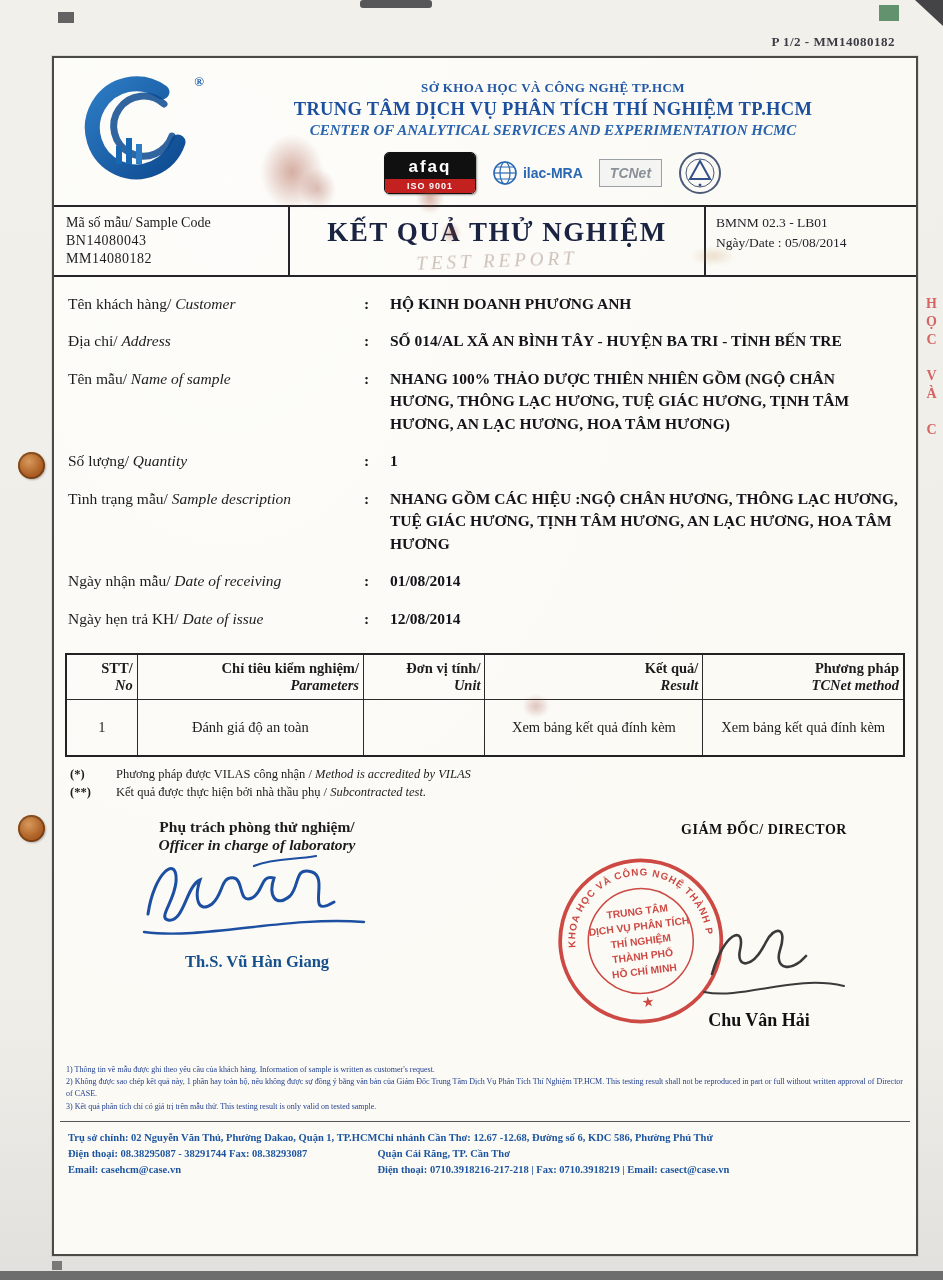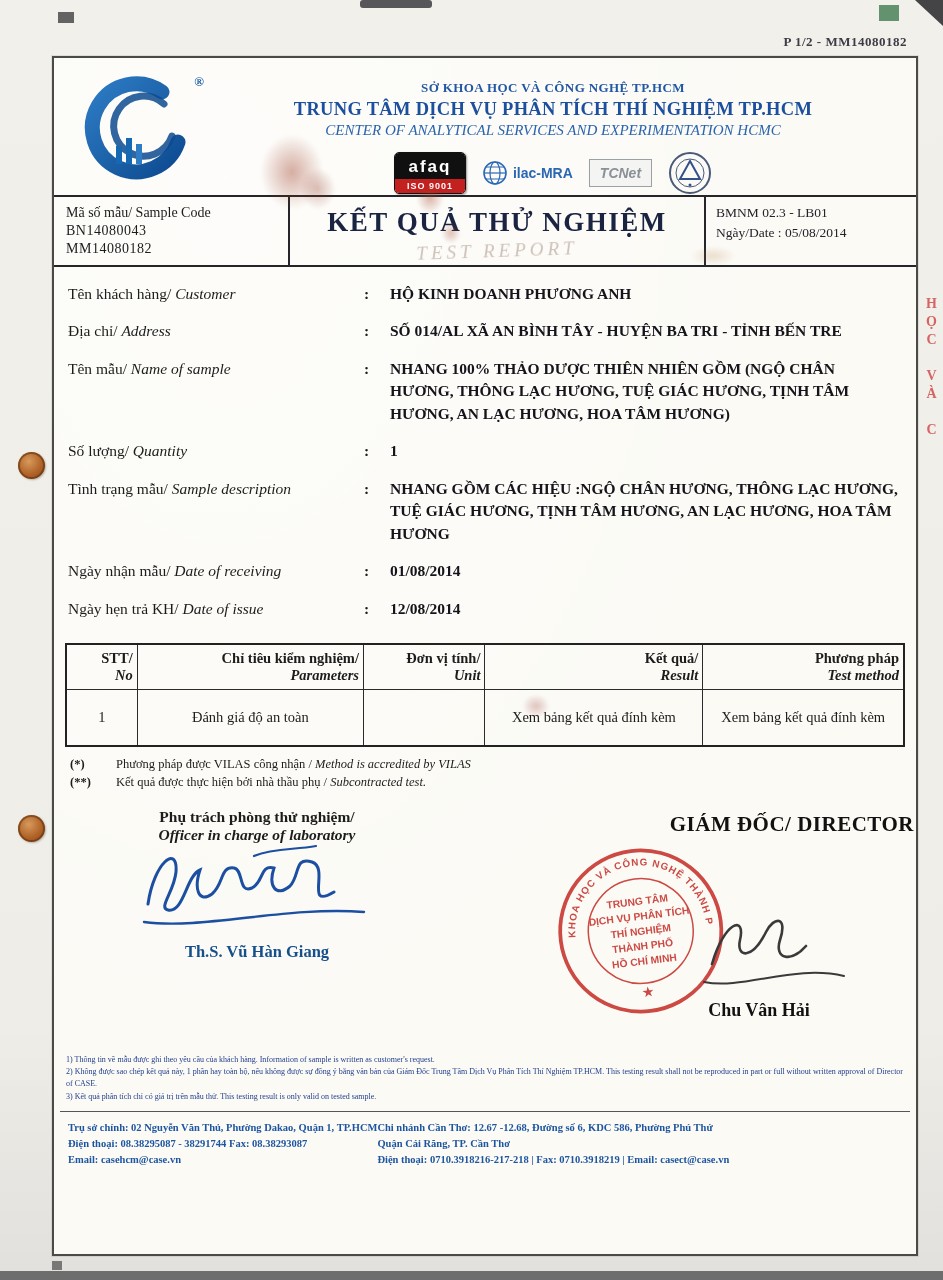--- a/index.html
+++ b/index.html
@@ -14,45 +14,45 @@
   
   .frame {
     position:absolute; left:52px; top:56px; width:866px; height:1200px;
     border:2px solid #4a4a46;
     background:
       radial-gradient(ellipse at 20% 10%, rgba(255,255,255,.5), rgba(255,255,255,0) 60%),
       #fbfaf5;
     box-shadow:0 0 0 1px rgba(0,0,0,.08);
   }
   .page-ref {
-    position:absolute; right:36px; top:34px;
+    position:absolute; right:48px; top:34px;
     font-size:13px; font-weight:bold; color:#3c3c46; letter-spacing:.5px;
   }
   
   .header { display:flex; padding:16px 18px 0 22px; }
   .logo { position:relative; width:132px; flex:0 0 132px; }
   .reg { position:absolute; right:4px; top:0; font-size:13px; color:#1a5ca8; font-weight:bold; }
   .head-text { flex:1; text-align:center; color:#1d55a0; padding-top:6px; }
   .dept { font-size:13px; font-weight:bold; letter-spacing:.4px; color:#2257a4; }
   .org-vi { font-size:18.5px; font-weight:bold; margin-top:3px; letter-spacing:.3px; color:#1c4f9e; }
-  .org-en { font-size:15px; font-weight:normal; font-style:italic; margin-top:2px; color:#2a64ae; }
+  .org-en { font-size:15px; font-weight:bold; font-style:italic; margin-top:2px; color:#2a64ae; }
   .badges { margin-top:12px; display:flex; justify-content:center; align-items:center; gap:16px; }
-  .afaq { width:72px; border-radius:5px; overflow:hidden; border:1px solid #111;
+  .afaq { width:92px; border-radius:5px; overflow:hidden; border:1px solid #111;
           box-shadow:1px 1px 2px rgba(0,0,0,.4); }
   .afaq-top { background:#101010; color:#fff; font-family:"Liberation Sans","DejaVu Sans",sans-serif;
               font-weight:bold; font-size:17px; letter-spacing:2px; text-align:center; padding:4px 0 2px; }
   .afaq-sub { background:#c32020; color:#fff; font-family:"Liberation Sans","DejaVu Sans",sans-serif;
               font-weight:bold; font-size:9px; text-align:center; padding:2px 0; letter-spacing:1px; }
   .ilac { display:flex; align-items:center; gap:5px; color:#2a68b4;
           font-family:"Liberation Sans","DejaVu Sans",sans-serif; font-weight:bold; font-size:14px; }
   .tcnet { border:1px solid #9aa0a6; padding:5px 10px; color:#8a9097; font-weight:bold;
            font-style:italic; font-size:14px; font-family:"Liberation Sans","DejaVu Sans",sans-serif;
            background:#f4f4f2; }
   
-  .title-block { display:flex; border-top:2px solid #26262a; border-bottom:2px solid #26262a; }
+  .title-block { display:flex; border-top:2px solid #26262a; border-bottom:2px solid #26262a; margin-top:10px; }
   .tb-left { width:236px; border-right:2px solid #26262a; padding:8px 12px; font-size:14px; }
   .tb-left .code { margin-top:2px; letter-spacing:.5px; }
   .tb-center { flex:1; text-align:center; position:relative; padding-top:10px; }
   .doc-title { font-size:27px; font-weight:bold; letter-spacing:1.5px; color:#1a2442; }
   .ghost { margin-top:2px; font-size:19px; font-style:italic; color:#8a6a5a; opacity:.4;
            letter-spacing:4px; transform:rotate(-2deg); filter:blur(.4px); }
   .tb-right { width:212px; border-left:2px solid #26262a; padding:8px 10px; font-size:13.5px; color:#23232b; }
   .tb-right div { margin-bottom:4px; }
   
   .fields { padding:16px 18px 4px 14px; }
@@ -74,22 +74,22 @@
   .fn-row { display:flex; margin-bottom:3px; }
   .fn-mark { width:46px; flex:0 0 46px; font-weight:bold; }
   .fn-en { font-style:italic; }
   
   .sig-section { position:relative; height:238px; margin-top:12px; }
   .sig-left { position:absolute; left:48px; top:6px; width:310px; text-align:center; }
   .sig-title { font-weight:bold; font-size:15.5px; }
   .sig-title-en { font-weight:bold; font-style:italic; font-size:15.5px; }
   .sig-left svg { margin-top:-16px; }
   .sig-left-name { margin-top:-8px; color:#15508c; font-weight:bold; font-size:16.5px; }
-  .sig-right-title { position:absolute; left:560px; top:10px; width:300px; text-align:right;
-                     font-weight:bold; font-size:21px; letter-spacing:.5px; color:#111; }
+  .sig-right-title { position:absolute; left:560px; top:10px; width:300px; text-align:center;
+                     font-weight:bold; font-size:14px; letter-spacing:.5px; color:#111; }
   .stamp-wrap { position:absolute; left:498px; top:40px; transform:rotate(-7deg); opacity:.92; }
   .dir-sign { position:absolute; left:640px; top:92px; }
   .sig-right-name { position:absolute; left:590px; top:198px; width:230px; text-align:center;
                     font-weight:bold; font-size:18px; color:#111; }
   
   .fine-print { margin:14px 12px 0; color:#23408f; font-size:8px; line-height:1.55; }
   
   .footer-rule { border-top:1.5px solid #55555a; margin:8px 6px 0; }
   .contacts { display:flex; padding:8px 14px 0;
               color:#1d55a0; font-weight:bold; font-size:10.5px; line-height:1.5; }
@@ -262,21 +262,21 @@
         <th>
             <span class="h-vi">Đơn vị tính/</span>
             <span class="h-en">Unit</span>
           </th>
         <th>
             <span class="h-vi">Kết quả/</span>
             <span class="h-en">Result</span>
           </th>
         <th>
             <span class="h-vi">Phương pháp</span>
-            <span class="h-en">Test method</span>
+            <span class="h-en">TCNet method</span>
           </th>
       </tr>
     </thead>
     <tbody>
       <tr>
         <td>1</td>
         <td>Đánh giá độ an toàn</td>
         <td></td>
         <td>Xem bảng kết quả đính kèm</td>
         <td>Xem bảng kết quả đính kèm</td>

